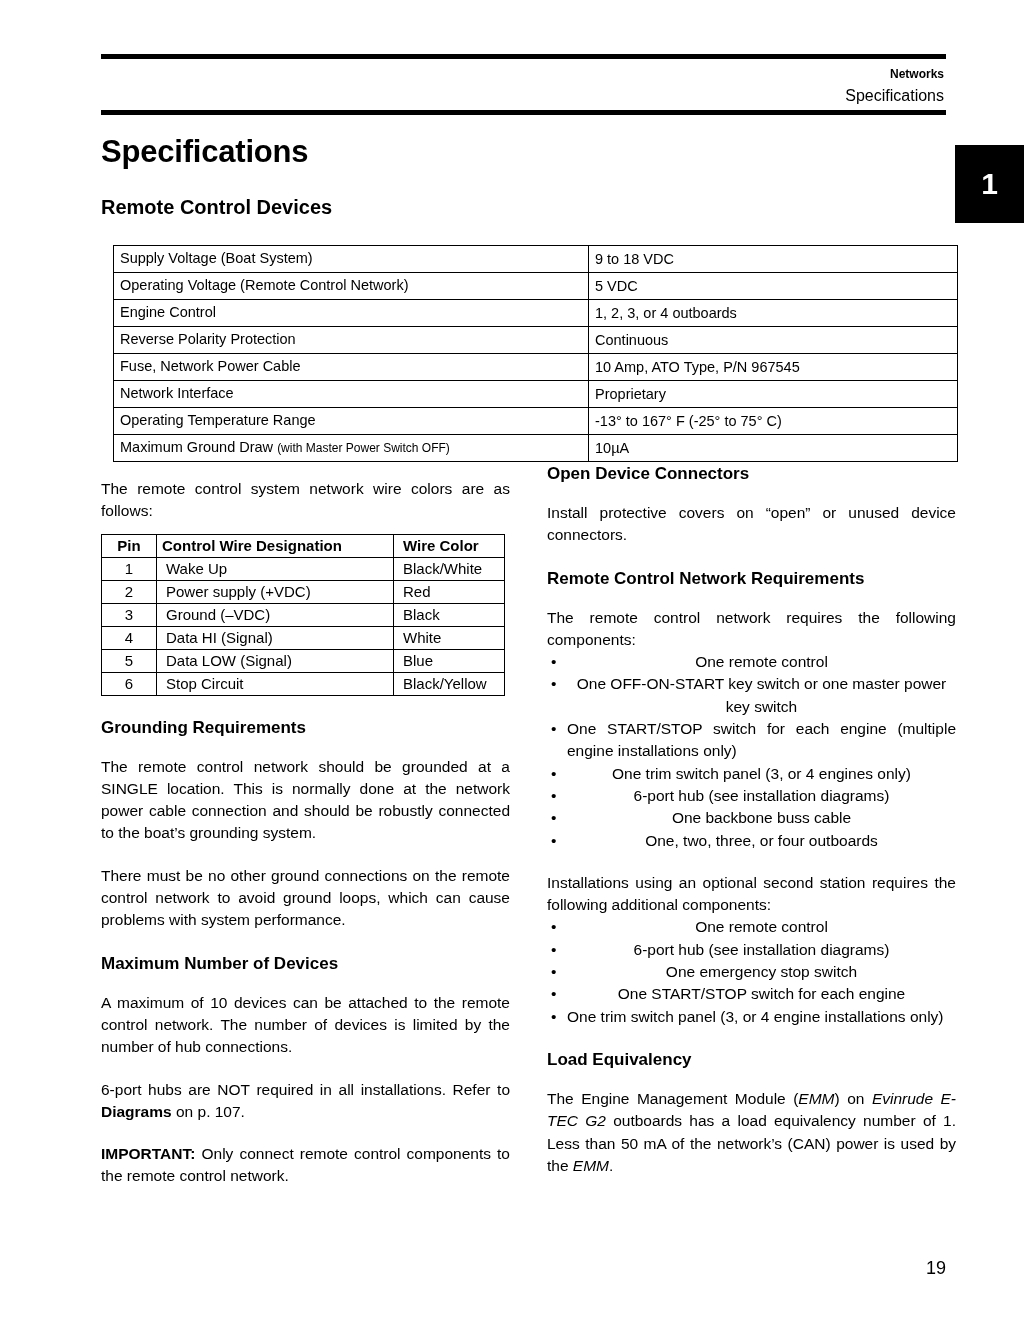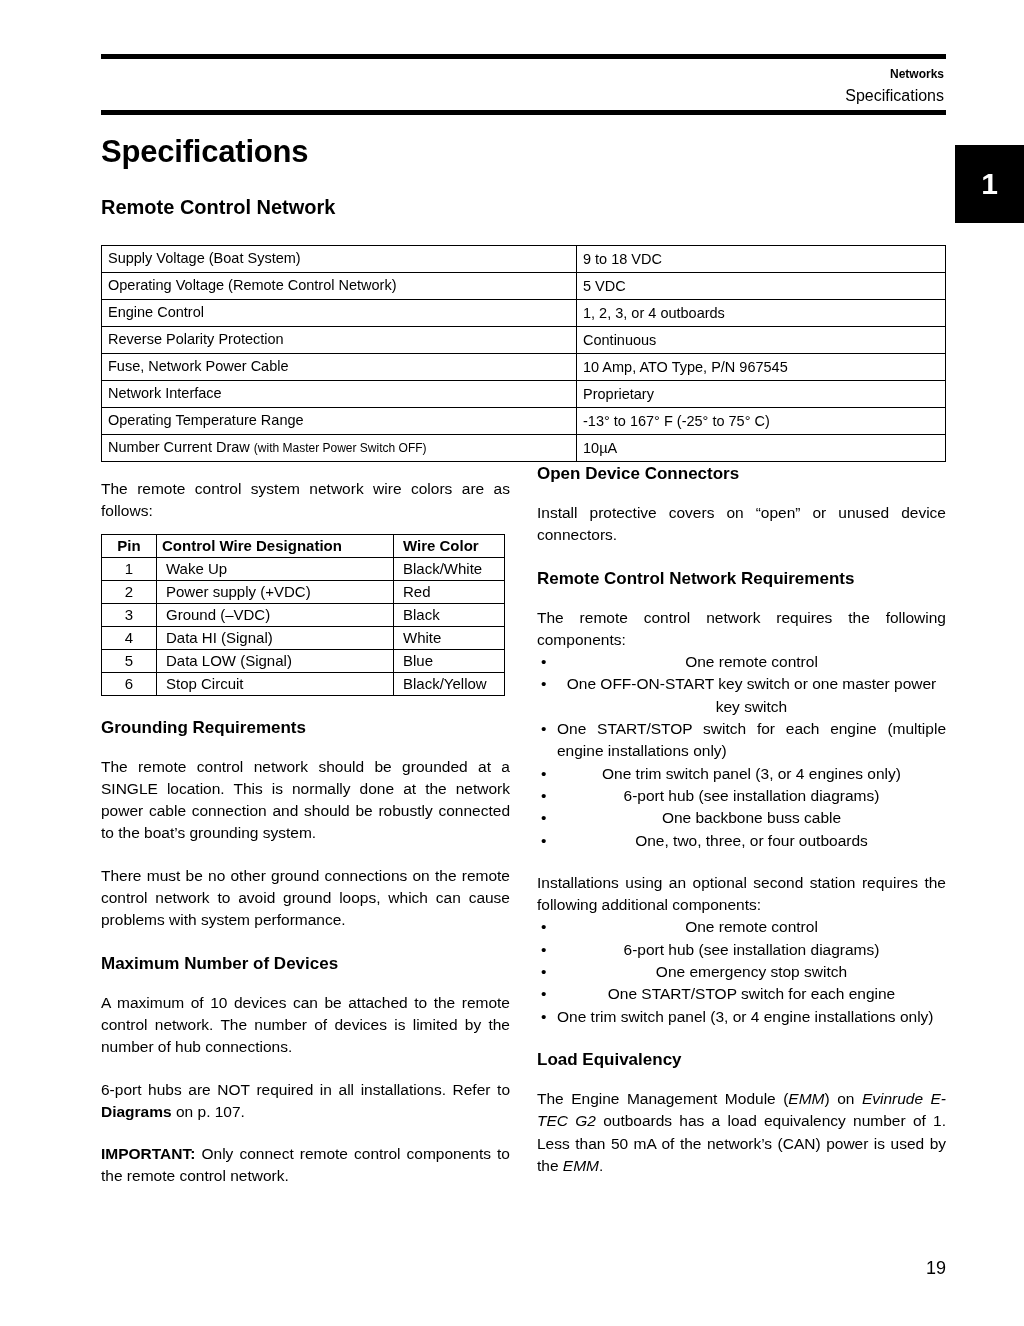--- a/index.html
+++ b/index.html
@@ -72,21 +72,21 @@
     position: absolute;
     left: 101px;
     top: 196px;
     font-size: 20px;
     font-weight: bold;
   }
 
   
   #spec-table {
     position: absolute;
-    left: 101px;
+    left: 113px;
     top: 245px;
     width: 845px;
     border-collapse: collapse;
     font-size: 14.5px;
   }
   #spec-table td {
     border: 1.5px solid #000;
     padding: 3px 6px 4px 6px;
     line-height: 18px;
     vertical-align: middle;
@@ -103,21 +103,21 @@
     top: 462px;
     width: 845px;
     height: 740px;
   }
   .col {
     position: absolute;
     top: 0;
     width: 409px;
   }
   .col-left  { left: 0; }
-  .col-right { left: 436px; }
+  .col-right { left: 446px; }
 
   p.body {
     margin: 0 0 0 0;
     font-size: 15.5px;
     line-height: 22.3px;
     text-align: justify;
   }
   p.body.gap  { margin-top: 20px; }
   p.body.tight { margin-top: 16px; }
 
@@ -195,21 +195,21 @@
     <div class="header-line2">Specifications</div>
   </div>
   <div class="rule-thick"></div>
 </div>
 
 <div id="chapter-tab">
   <span>1</span>
 </div>
 
 <div id="doc-title">Specifications</div>
-<div id="section-title">Remote Control Network</div>
+<div id="section-title">Remote Control Devices</div>
 
 <table id="spec-table">
   <tbody>
     <tr>
       <td class="c-label"><span>Supply Voltage (Boat System)</span><span class="small-note"></span></td>
       <td class="c-value">9 to 18 VDC</td>
     </tr>
     <tr>
       <td class="c-label"><span>Operating Voltage (Remote Control Network)</span><span class="small-note"></span></td>
       <td class="c-value">5 VDC</td>
@@ -228,21 +228,21 @@
     </tr>
     <tr>
       <td class="c-label"><span>Network Interface</span><span class="small-note"></span></td>
       <td class="c-value">Proprietary</td>
     </tr>
     <tr>
       <td class="c-label"><span>Operating Temperature Range</span><span class="small-note"></span></td>
       <td class="c-value">-13° to 167° F (-25° to 75° C)</td>
     </tr>
     <tr>
-      <td class="c-label"><span>Number Current Draw </span><span class="small-note">(with Master Power Switch OFF)</span></td>
+      <td class="c-label"><span>Maximum Ground Draw </span><span class="small-note">(with Master Power Switch OFF)</span></td>
       <td class="c-value">10µA</td>
     </tr>
   </tbody>
 </table>
 
 <div id="columns">
 
   <div class="col col-left">
 
     <p class="body tight">The remote control system network wire colors are as follows:</p>

